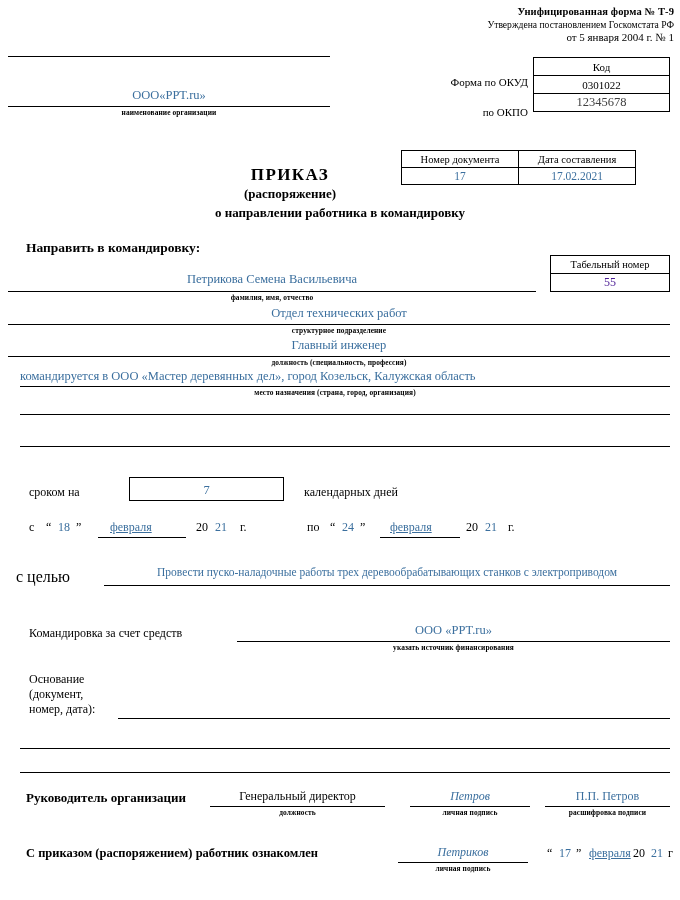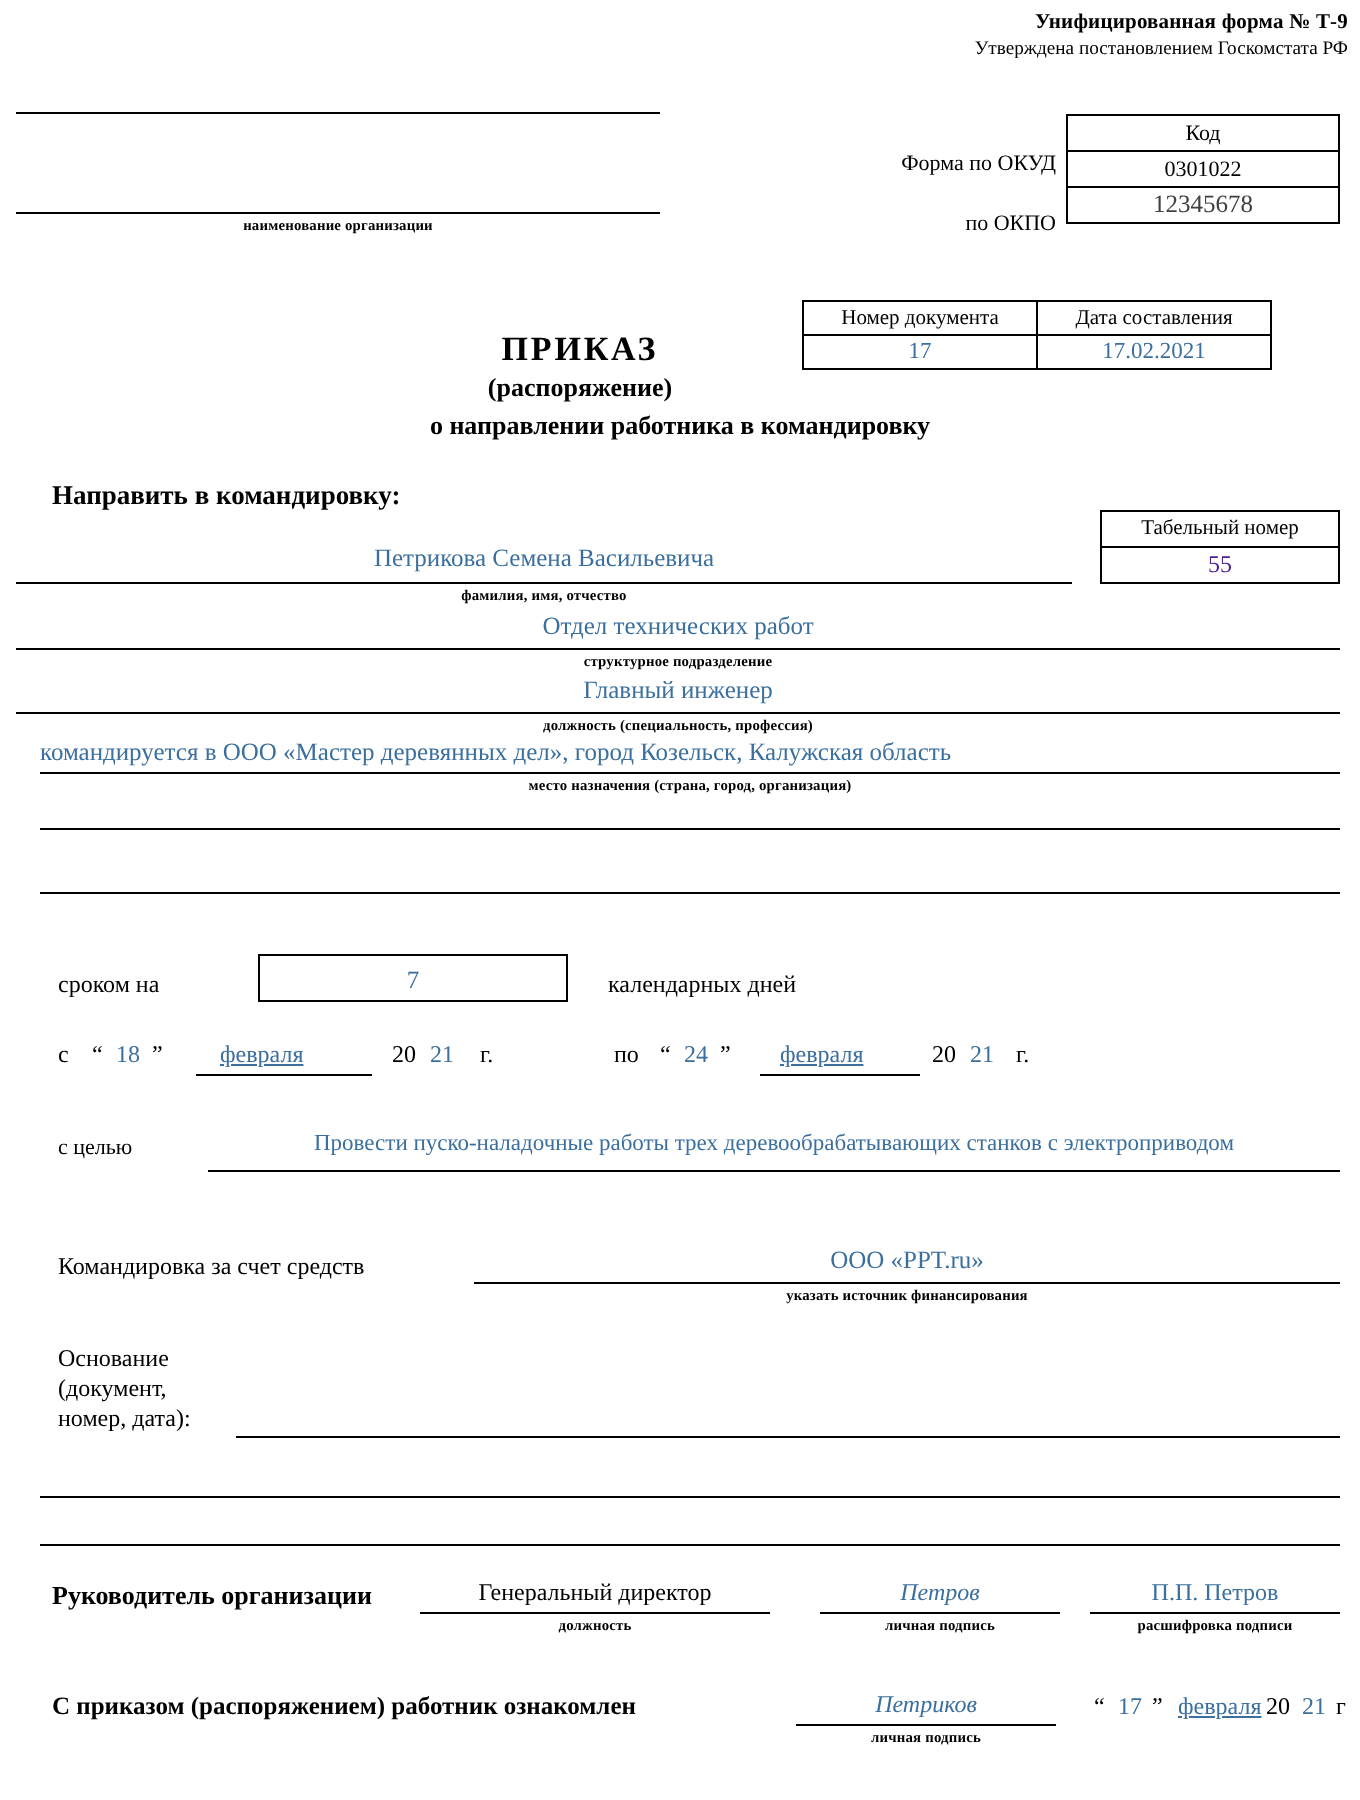--- a/index.html
+++ b/index.html
@@ -147,21 +147,21 @@
   .r-sp       { left: 8px; top: 306px; width: 662px; }
   .rule-sp    { left: 8px; top: 324px; width: 662px; }
   .cap-sp     { left: 8px; top: 326px; width: 662px; }
 
   .r-dolzh    { left: 8px; top: 338px; width: 662px; }
   .rule-dolzh { left: 8px; top: 356px; width: 662px; }
   .cap-dolzh  { left: 8px; top: 358px; width: 662px; }
 
   .r-dest     { left: 20px; top: 369px; width: 650px; text-align: left; }
   .rule-dest  { left: 20px; top: 386px; width: 650px; }
-  .cap-dest   { left: 20px; top: 388px; width: 650px; }
+  .cap-dest   { left: 10px; top: 388px; width: 650px; }
 
   .rule-e1 { left: 20px; top: 414px; width: 650px; }
   .rule-e2 { left: 20px; top: 446px; width: 650px; }
 
   
   .lbl-srok {
     left: 29px; top: 485px;
     font-size: 12px;
   }
   .srok-box {
@@ -205,21 +205,21 @@
   .d-q2b { left: 360px; }
   .d-m2  { left: 390px; }
   .d-y2  { left: 466px; }
   .d-yy2 { left: 485px; }
   .d-g2  { left: 508px; }
 
   .uline-m1 { left: 98px; top: 537px; width: 88px; }
   .uline-m2 { left: 380px; top: 537px; width: 80px; }
 
   
-  .lbl-cel { left: 29px; top: 568px; font-size: 11px; }
+  .lbl-cel { left: 16px; top: 568px; font-size: 16px; }
   .val-cel {
     left: 104px; top: 566px; width: 566px;
     font-size: 11.5px;
     color: #3b6f9e;
     text-align: center;
   }
   .rule-cel { left: 104px; top: 585px; width: 566px; }
 
   
   .lbl-fin { left: 29px; top: 626px; font-size: 12px; }
@@ -306,39 +306,41 @@
   .a-g  { left: 668px; top: 846px; font-size: 12px; }
 </style>
 </head>
 <body>
 
 <div class="page">
 
   <div class="abs hdr-block">
     <div class="hdr-l1">Унифицированная форма № Т-9</div>
     <div class="hdr-l2">Утверждена постановлением Госкомстата РФ</div>
+    <div class="hdr-l3">от 5 января 2004 г.  № 1</div>
   </div>
 
   <table class="abs code-table">
     <tbody>
         <tr>
       <td>Код</td>
     </tr>
     <tr>
       <td>0301022</td>
     </tr>
     <tr>
       <td style="color:#404040;font-size:12.5px;margin-top:30px;">12345678</td>
     </tr>
   </tbody>
     </table>
   <div class="abs code-label lbl-okud">Форма по ОКУД</div>
   <div class="abs code-label lbl-okpo">по ОКПО</div>
 
   <div class="abs rule rule-top1"></div>
+  <div class="abs org-name">ООО«PPT.ru»</div>
   <div class="abs rule rule-org"></div>
   <div class="abs cap cap-org">наименование организации</div>
 
   <div class="abs t-prikaz">ПРИКАЗ</div>
   <div class="abs t-rasp">(распоряжение)</div>
   <div class="abs t-sub">о направлении работника в командировку</div>
 
   <table class="abs doc-table">
     <tbody>
         <tr>

